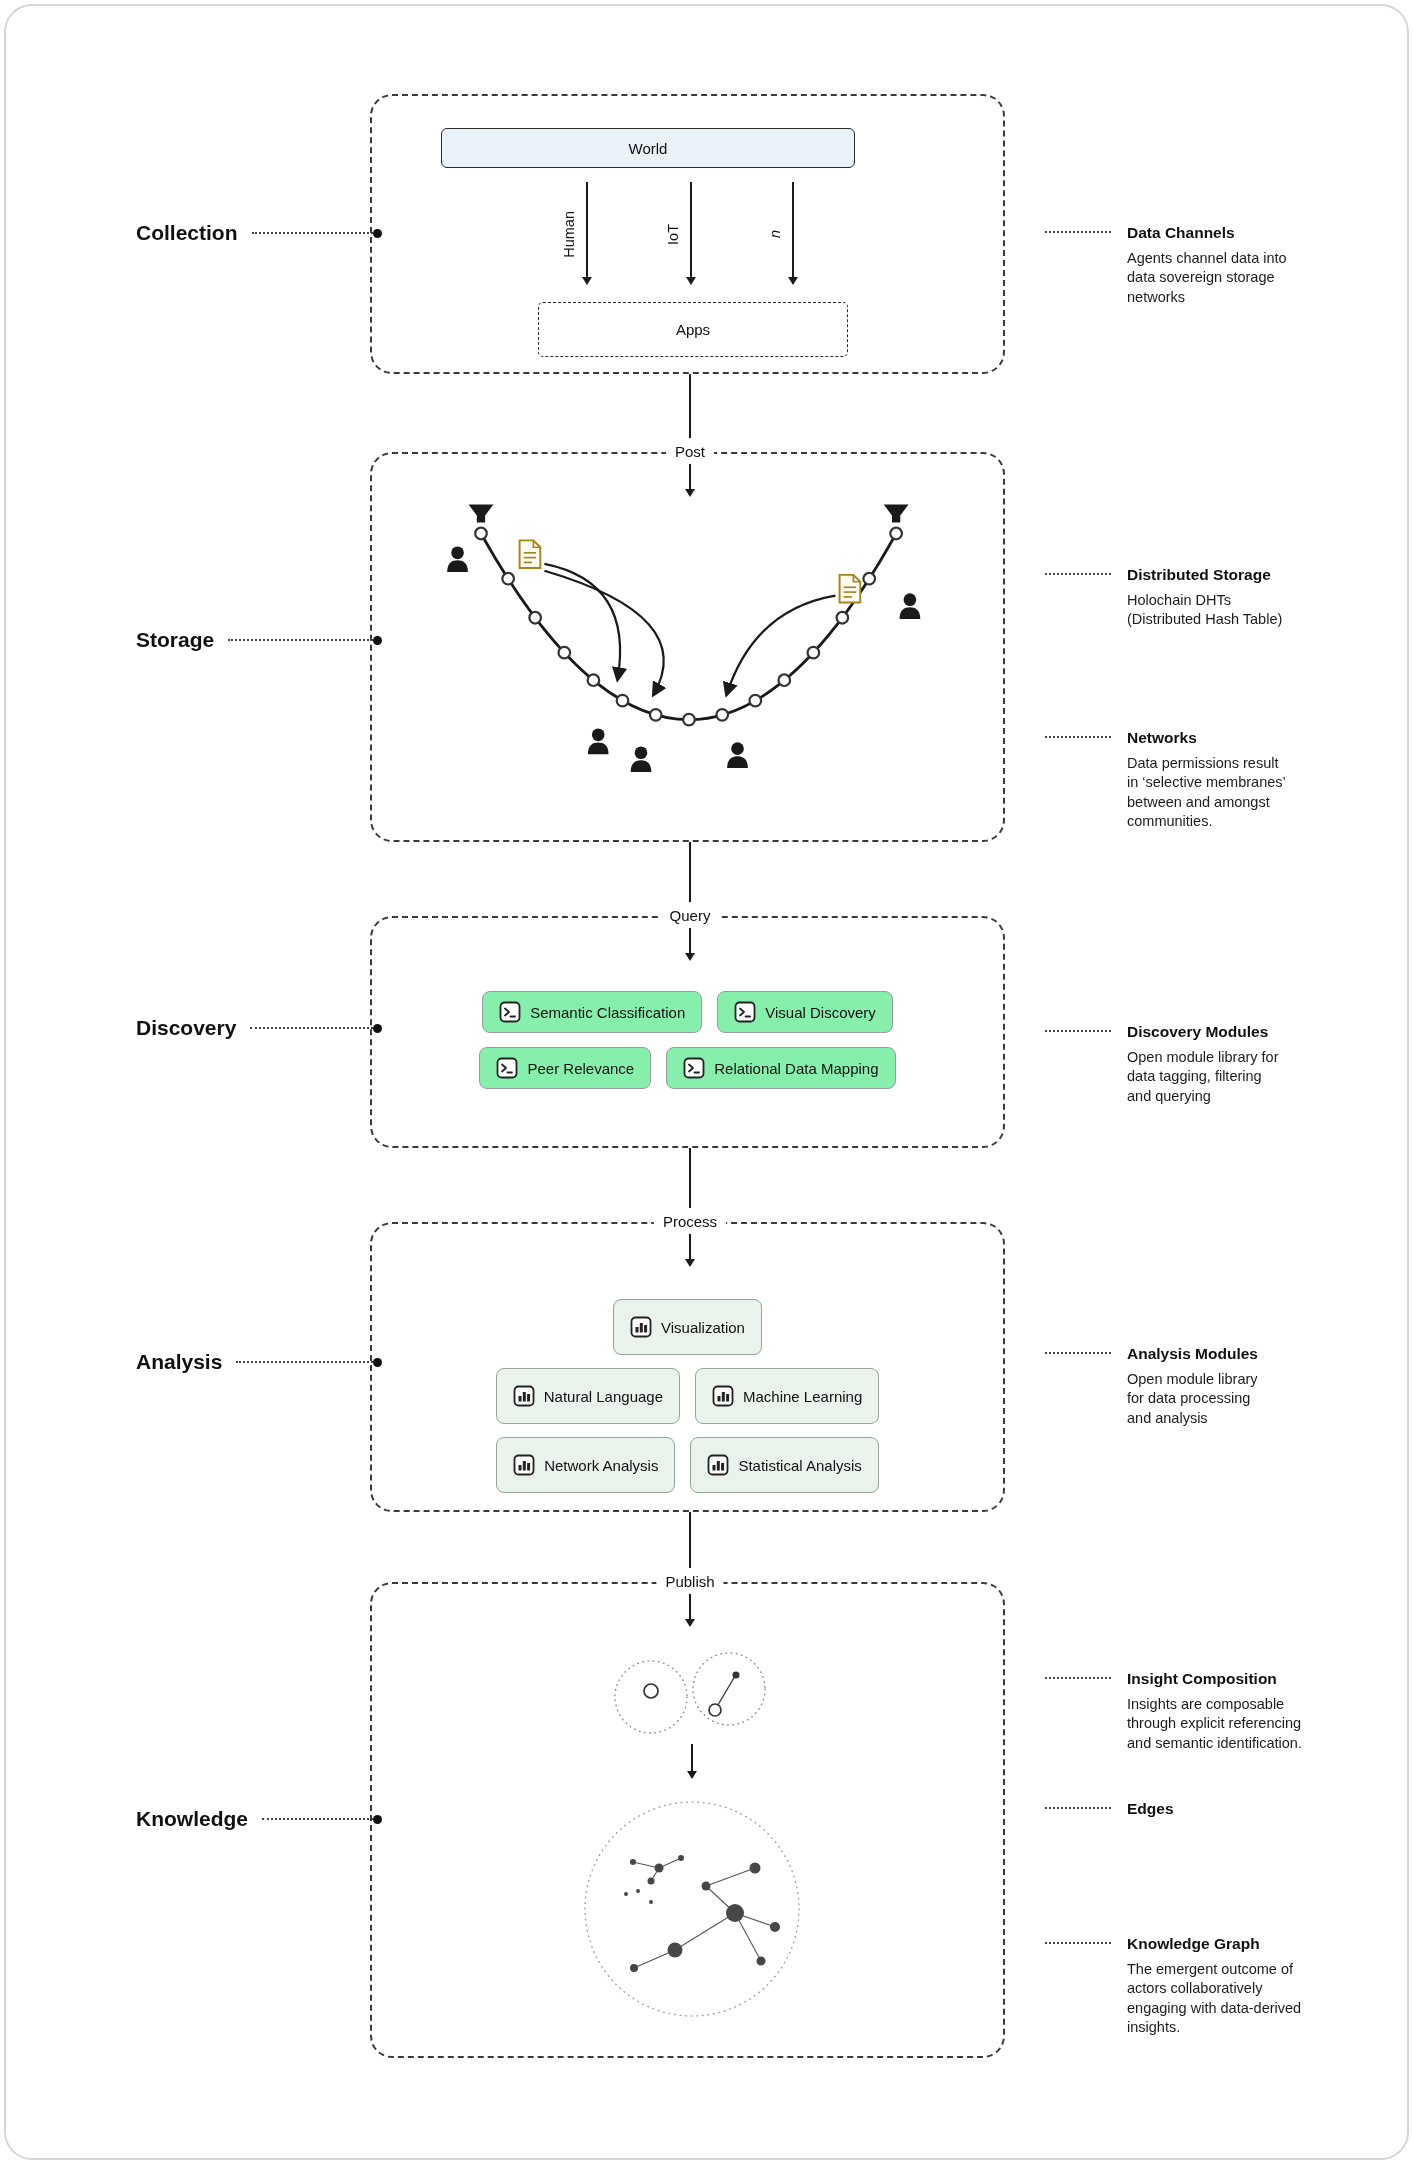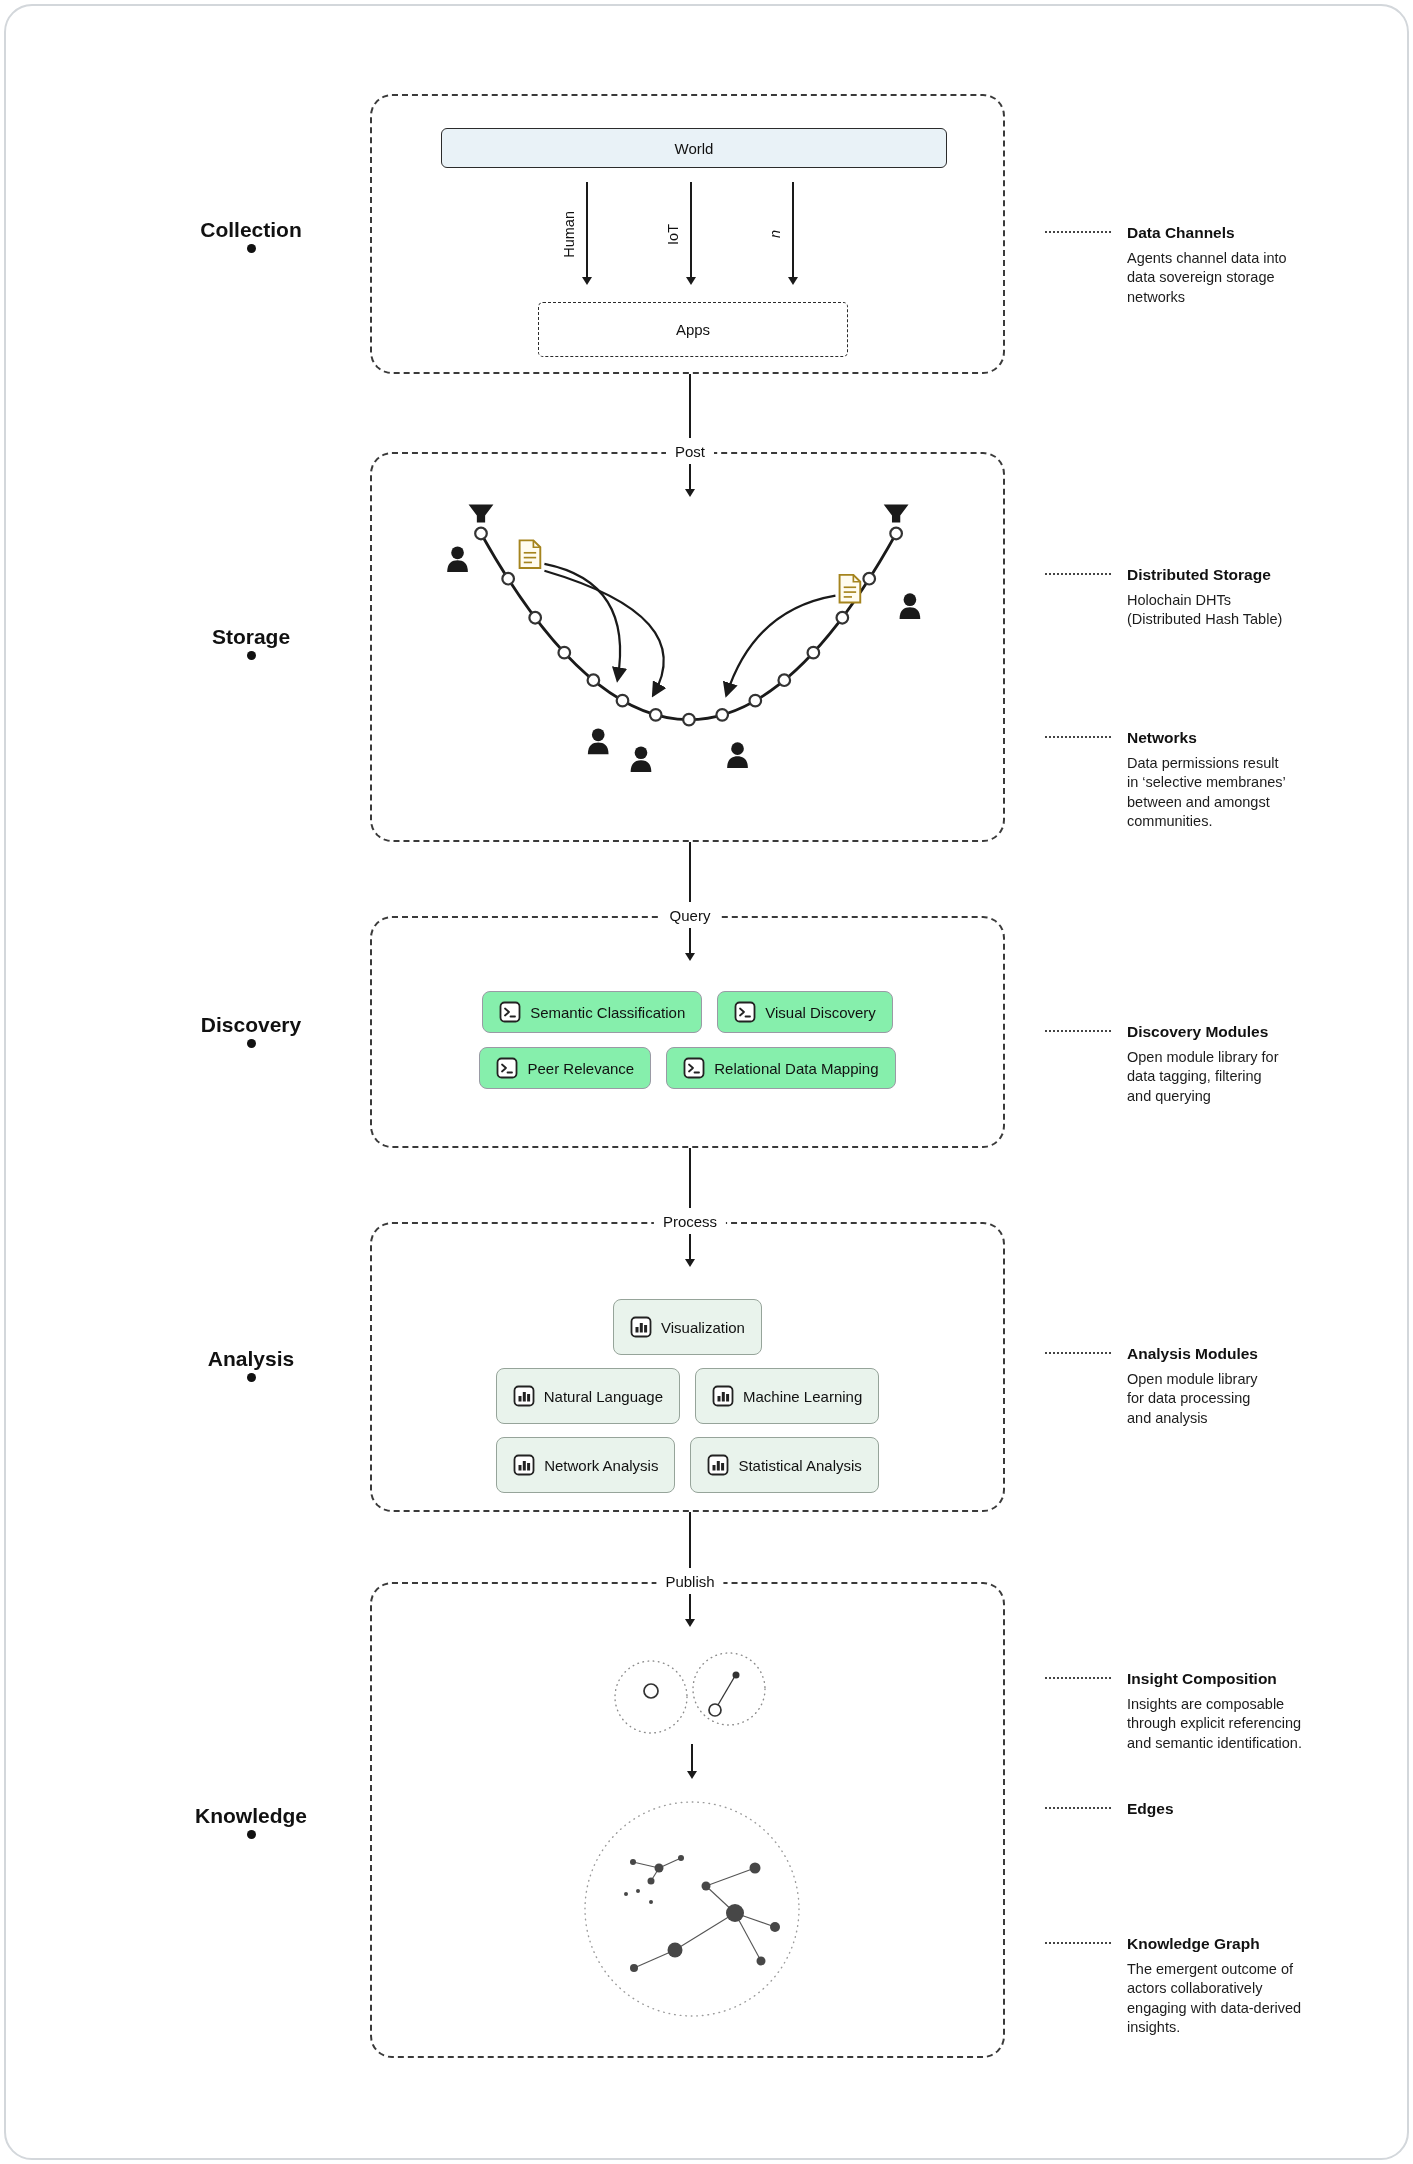--- a/index.html
+++ b/index.html
@@ -5,35 +5,35 @@
   html,body{margin:0;padding:0;background:#fff;}
   body{width:1413px;height:2164px;position:relative;overflow:hidden;
        font-family:"Liberation Sans",sans-serif;color:#111;}
   .frame{position:absolute;inset:4px;border:2px solid #d3d7db;border-radius:28px;}
 
   
   .stage-box{position:absolute;left:370px;width:635px;border:2px dashed #3a3a3a;
              border-radius:22px;box-sizing:border-box;}
 
   
-  .stage-row{position:absolute;left:128px;width:246px;height:30px;display:flex;align-items:center;flex-direction:column;}
+  .stage-row{position:absolute;left:136px;width:246px;height:30px;display:flex;align-items:center;}
   .stage-row .stage-label{font-size:21px;font-weight:700;white-space:nowrap;}
   .stage-row .leader{flex:1;border-top:2.5px dotted #444;margin-left:14px;height:0;}
   .stage-row .dot{width:9px;height:9px;border-radius:50%;background:#111;flex:none;}
 
   
   .vline{position:absolute;width:2px;background:#1a1a1a;}
   .varrow{position:absolute;width:2px;background:#1a1a1a;}
   .varrow::after{content:'';position:absolute;left:50%;transform:translateX(-50%);
                  bottom:-8px;border:5.5px solid transparent;border-top:8px solid #1a1a1a;}
   .conn-label{position:absolute;left:690px;transform:translateX(-50%);background:#fff;
               padding:0 9px;font-size:15px;line-height:22px;z-index:3;}
 
   
-  .world-bar{position:absolute;left:69px;top:32px;width:506px;height:40px;background:#e9f2f7;
+  .world-bar{position:absolute;left:69px;top:32px;width:414px;height:40px;background:#e9f2f7;
              border:1.5px solid #2b2b2b;border-radius:6px;display:flex;align-items:center;
              justify-content:center;font-size:15px;box-sizing:border-box;}
   .apps-box{position:absolute;left:166px;top:206px;width:310px;height:55px;background:#fff;
             border:1.5px dashed #2b2b2b;border-radius:5px;display:flex;align-items:center;
             justify-content:center;font-size:15px;box-sizing:border-box;}
   .channel-label{position:absolute;top:90px;width:22px;height:96px;display:flex;
                  align-items:center;justify-content:center;}
   .channel-label span{writing-mode:vertical-rl;transform:rotate(180deg);font-size:14.5px;}
   .italic{font-style:italic;}
 

